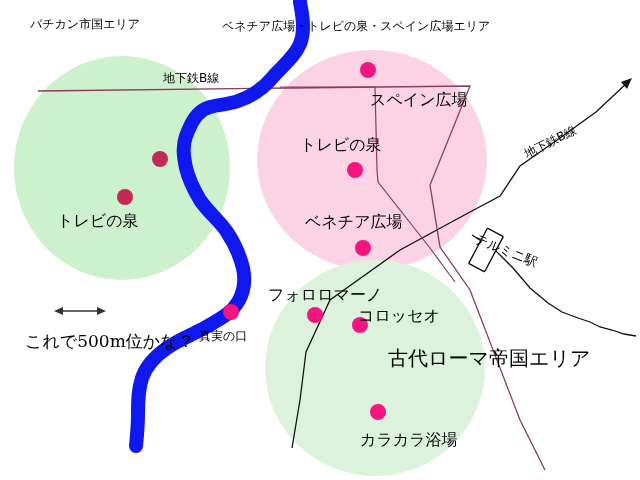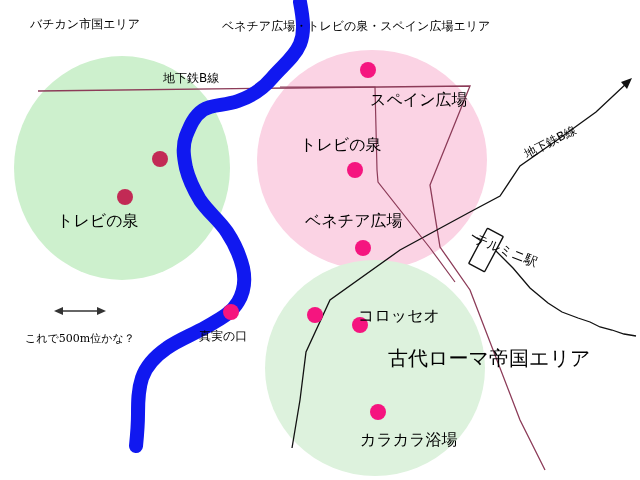--- a/index.html
+++ b/index.html
@@ -41,21 +41,21 @@
   .poi-label {
     font-size: 16px;
   }
   .line-label {
     font-size: 12px;
   }
   .station-label {
     font-size: 13px;
   }
   .scale-note {
-    font-size: 11px;
+    font-size: 17px;
     font-family: "DejaVu Serif", "Liberation Serif", serif;
   }
   .rot-b {
     transform: rotate(-27deg);
     transform-origin: left bottom;
   }
   .rot-term {
     transform: rotate(22deg);
     transform-origin: left top;
   }
@@ -127,24 +127,25 @@
 
   <div class="map-label station-label rot-term" style="left:478px; top:232px;">テルミニ駅</div>
 
 
   <div class="map-label poi-label" style="left:57px; top:213px;">トレビの泉</div>
 
   <div class="map-label poi-label" style="left:370px; top:92px;">スペイン広場</div>
 
   <div class="map-label poi-label" style="left:300px; top:137px;text-align:center;">トレビの泉</div>
 
-  <div class="map-label poi-label" style="left:305px; top:214px;font-family:Liberation Mono, monospace;">ベネチア広場</div>
+  <div class="map-label poi-label" style="left:305px; top:214px;">ベネチア広場</div>
 
   <div class="map-label poi-label" style="left:199px; top:330px; font-size:12px;">真実の口</div>
 
+  <div class="map-label poi-label" style="left:268px; top:287px;">フォロロマーノ</div>
 
   <div class="map-label poi-label" style="left:358px; top:308px;">コロッセオ</div>
 
   <div class="map-label poi-label" style="left:360px; top:432px;">カラカラ浴場</div>
 
   <div class="map-label scale-note" style="left:25px; top:333px;">これで500m位かな？</div>
 
 </div>
 
 </body></html>

